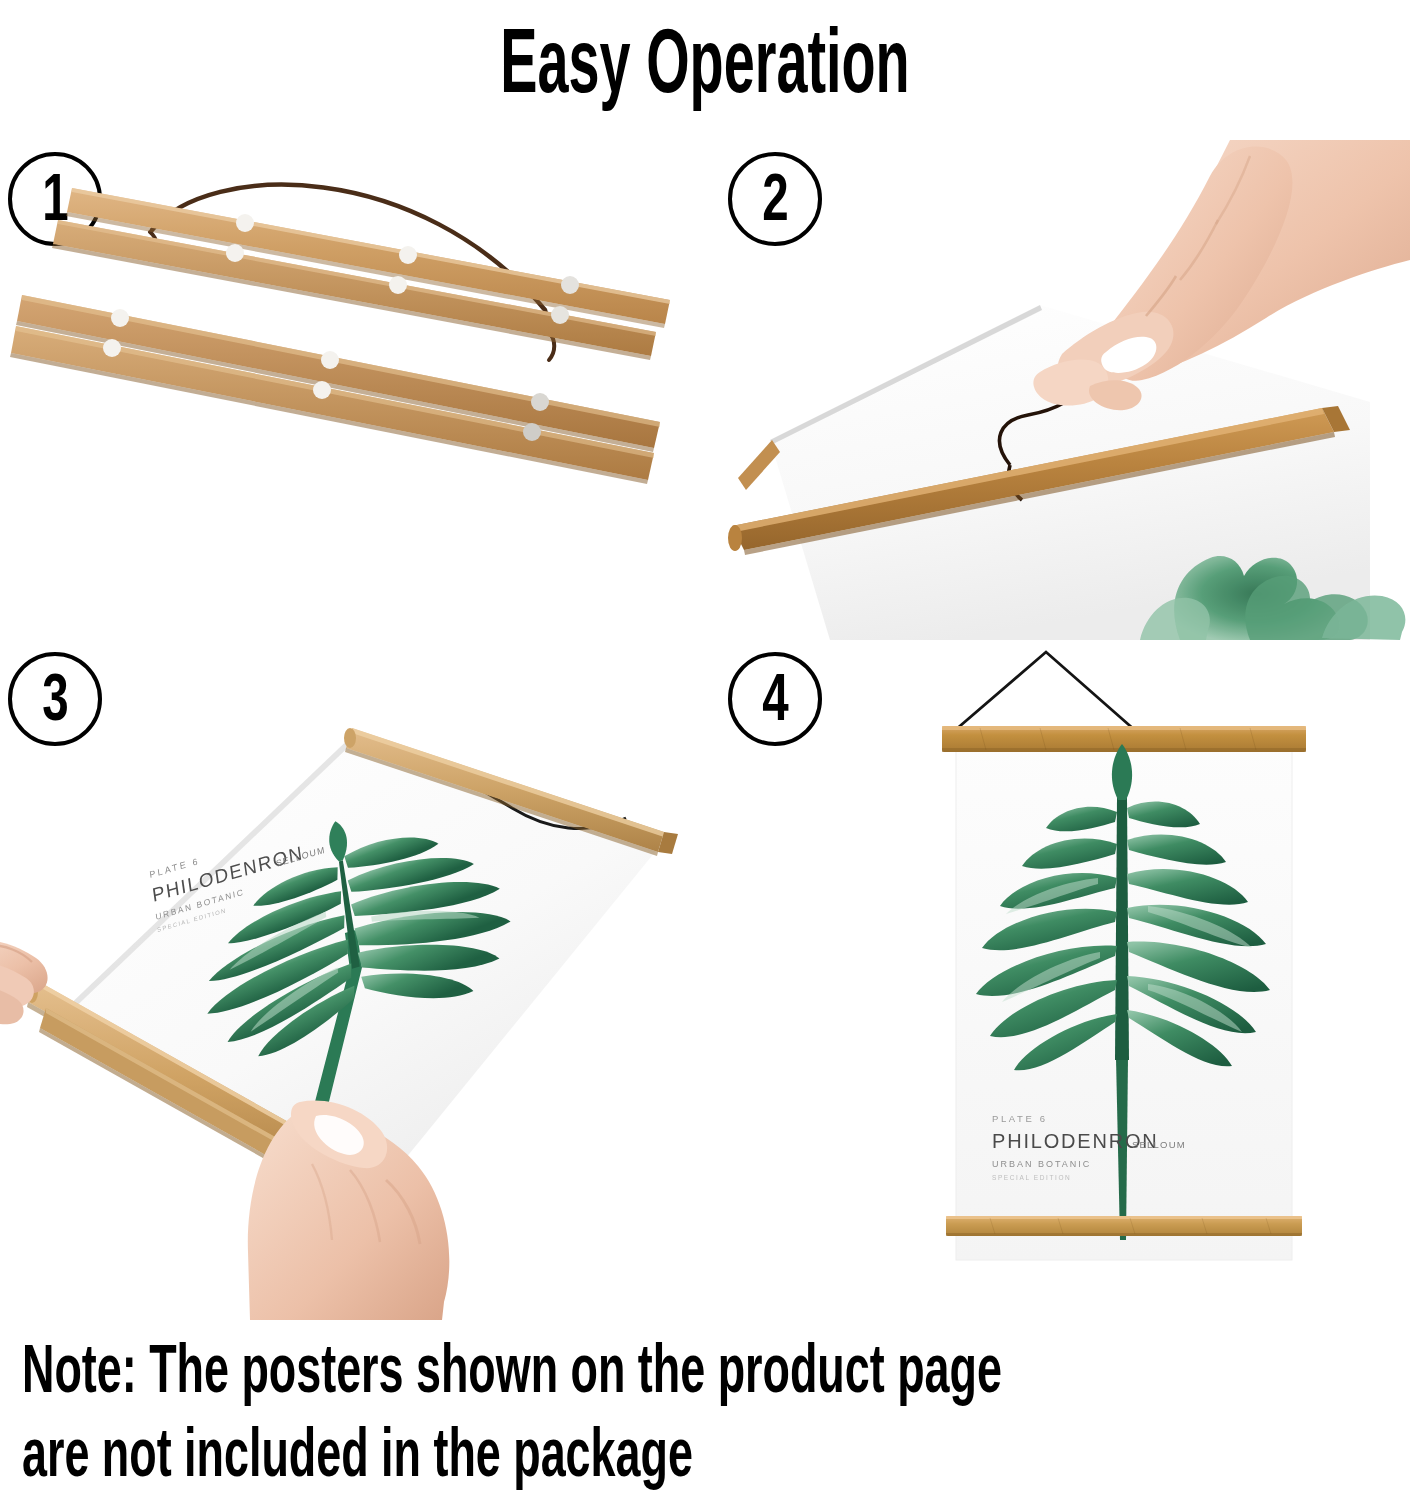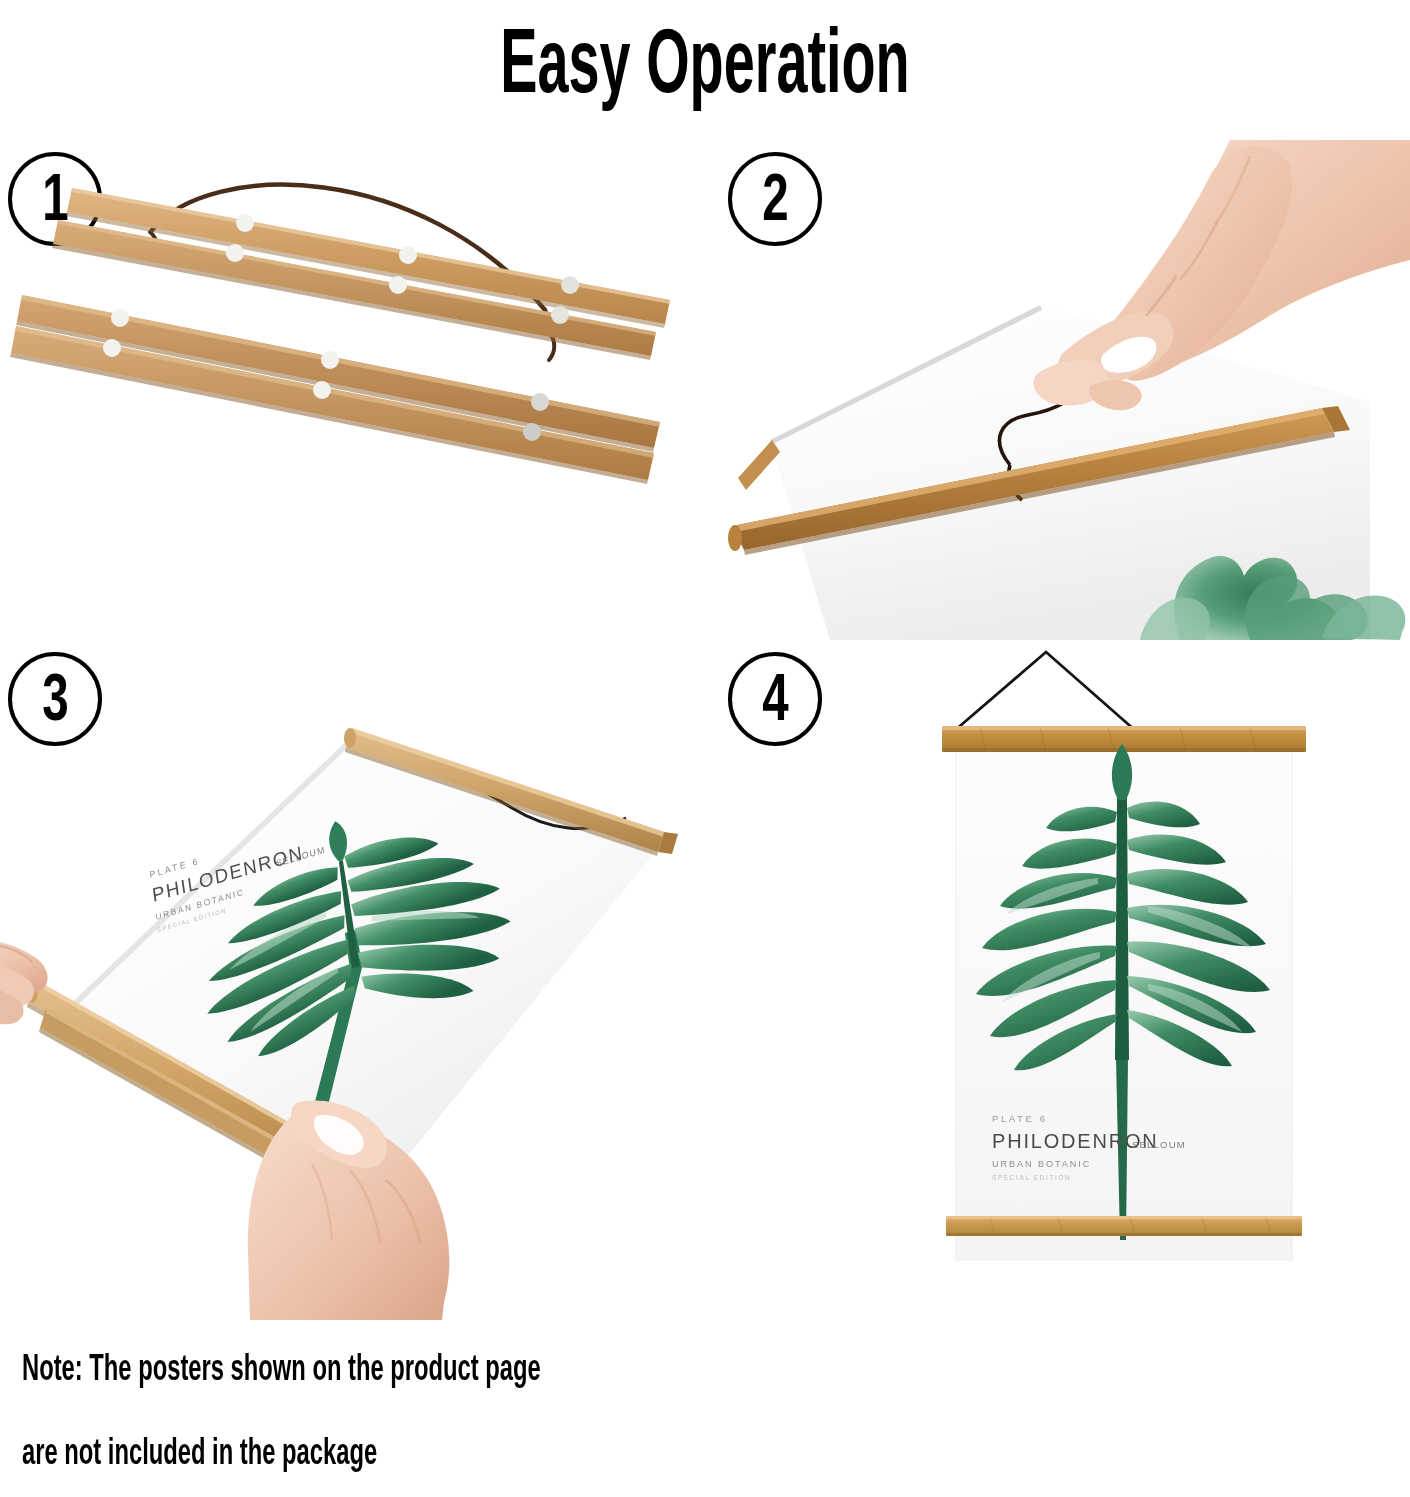--- a/index.html
+++ b/index.html
@@ -29,21 +29,21 @@
               transform:scaleX(.72) translateY(-2px);}
   #panel1 .badge{left:8px;top:12px;}
   #panel2 .badge{left:18px;top:12px;}
   #panel3 .badge{left:8px;top:12px;}
   #panel4 .badge{left:18px;top:12px;}
 
   .art{position:absolute;left:0;top:0;width:100%;height:100%;}
 
   
   .note{position:absolute;left:22px;top:1326px;width:1370px;
-        font-size:36px;font-weight:bold;line-height:84px;}
+        font-size:68px;font-weight:bold;line-height:84px;}
   .note div{transform:scaleX(.66);transform-origin:0 50%;white-space:nowrap;}
 </style>
 </head>
 <body>
 
 <div class="title-wrap">
   <div class="title">Easy Operation</div>
 </div>
 
 <div class="panel" id="panel1">

